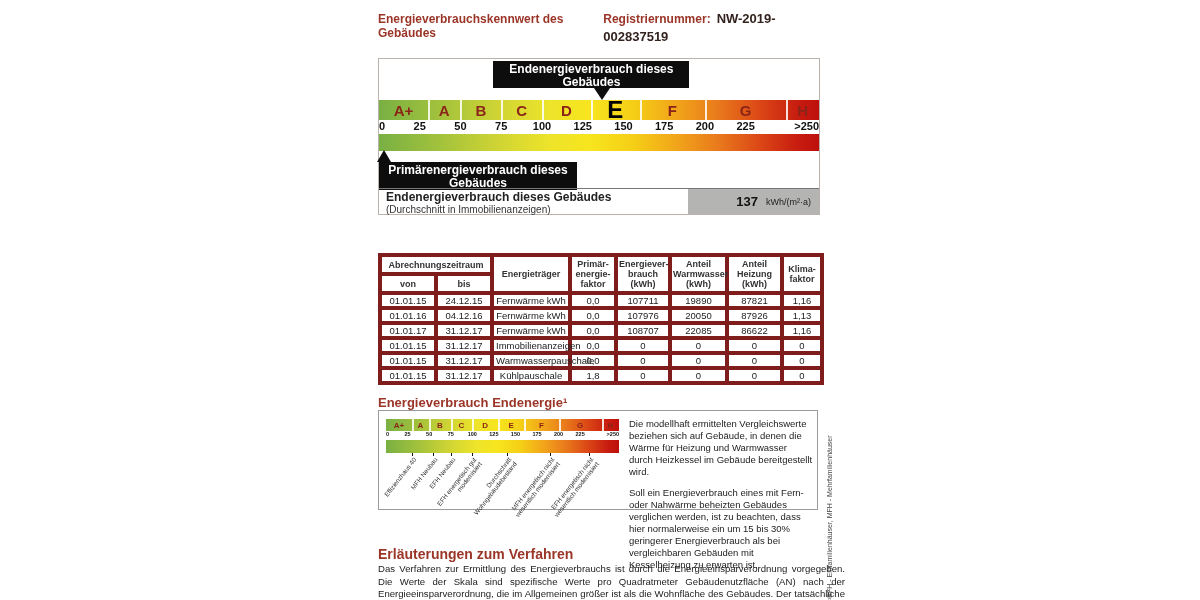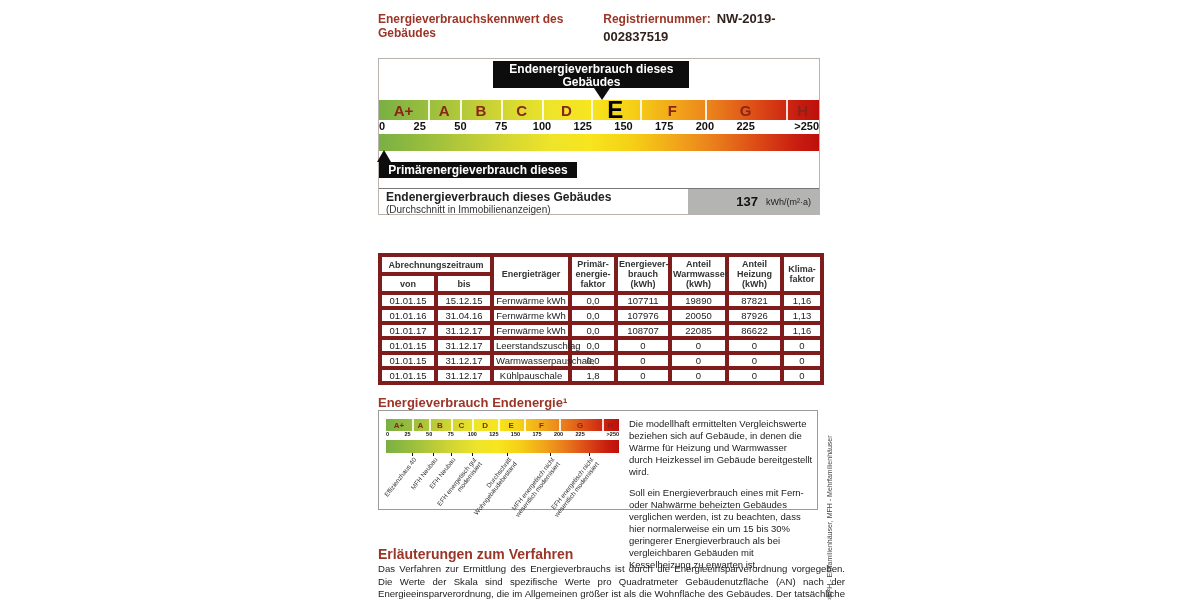--- a/index.html
+++ b/index.html
@@ -26,21 +26,21 @@
   .band.main .grade.current { font-size:24px; color:#000; }
   .divider { position:absolute; top:0; width:2px; height:100%; background:rgba(255,255,255,0.85); }
   .ticks { position:absolute; left:0; width:100%; }
   .ticks.main { top:61px; height:13px; font-size:11px; font-weight:bold; color:#111; }
   .tick { position:absolute; top:0; transform:translateX(-50%); white-space:nowrap; }
   .tick.first { transform:none; }
   .tick.last { transform:none; left:auto !important; right:0; }
   .grad {}
   .bar2 { position:absolute; left:0; top:75px; width:100%; height:17px; }
   .ptr-up { position:absolute; top:91px; left:2px; width:0; height:0; border-left:7px solid transparent; border-right:7px solid transparent; border-bottom:12px solid #0d0d0d; }
-  .primarybox { position:absolute; top:103px; left:0; width:198px; height:16px; background:#0d0d0d; color:#fff; text-align:center; padding-top:2px; }
+  .primarybox { position:absolute; top:103px; left:0; width:198px; height:28px; background:#0d0d0d; color:#fff; text-align:center; padding-top:2px; }
   .primarybox .l1 { font-size:12px; font-weight:bold; line-height:13px; }
   .primarybox .l2 { font-size:10.5px; font-weight:bold; line-height:11px; }
   .endrow { position:absolute; left:0; right:0; bottom:0; height:26px; border-top:1px solid #777; display:flex; }
   .endrow .txt { flex:1; padding:2px 0 0 7px; }
   .endrow .txt .l1 { font-size:12px; font-weight:bold; color:#222; line-height:13px; }
   .endrow .txt .l2 { font-size:10px; color:#333; line-height:11px; }
   .endrow .valbox { width:131px; background:#b4b4b2; display:flex; align-items:center; justify-content:flex-end; padding-right:8px; gap:8px; }
   .endrow .valbox .v { font-size:13px; font-weight:bold; color:#111; }
   .endrow .valbox .u { font-size:9px; color:#222; }
 
@@ -177,52 +177,52 @@
 faktor</th>
           </tr>
           <tr>
             <th>von</th>
             <th>bis</th>
           </tr>
         </thead>
         <tbody>
           <tr>
             <td>01.01.15</td>
-            <td>15.12.15</td>
+            <td>24.12.15</td>
             <td>Fernwärme kWh</td>
             <td>0,0</td>
             <td>107711</td>
             <td>19890</td>
             <td>87821</td>
             <td>1,16</td>
           </tr>
           <tr>
             <td>01.01.16</td>
-            <td>31.04.16</td>
+            <td>04.12.16</td>
             <td>Fernwärme kWh</td>
             <td>0,0</td>
             <td>107976</td>
             <td>20050</td>
             <td>87926</td>
             <td>1,13</td>
           </tr>
           <tr>
             <td>01.01.17</td>
             <td>31.12.17</td>
             <td>Fernwärme kWh</td>
             <td>0,0</td>
             <td>108707</td>
             <td>22085</td>
             <td>86622</td>
             <td>1,16</td>
           </tr>
           <tr>
             <td>01.01.15</td>
             <td>31.12.17</td>
-            <td>Leerstandszuschlag</td>
+            <td>Immobilienanzeigen</td>
             <td>0,0</td>
             <td>0</td>
             <td>0</td>
             <td>0</td>
             <td>0</td>
           </tr>
           <tr>
             <td>01.01.15</td>
             <td>31.12.17</td>
             <td>Warmwasserpauschale</td>

